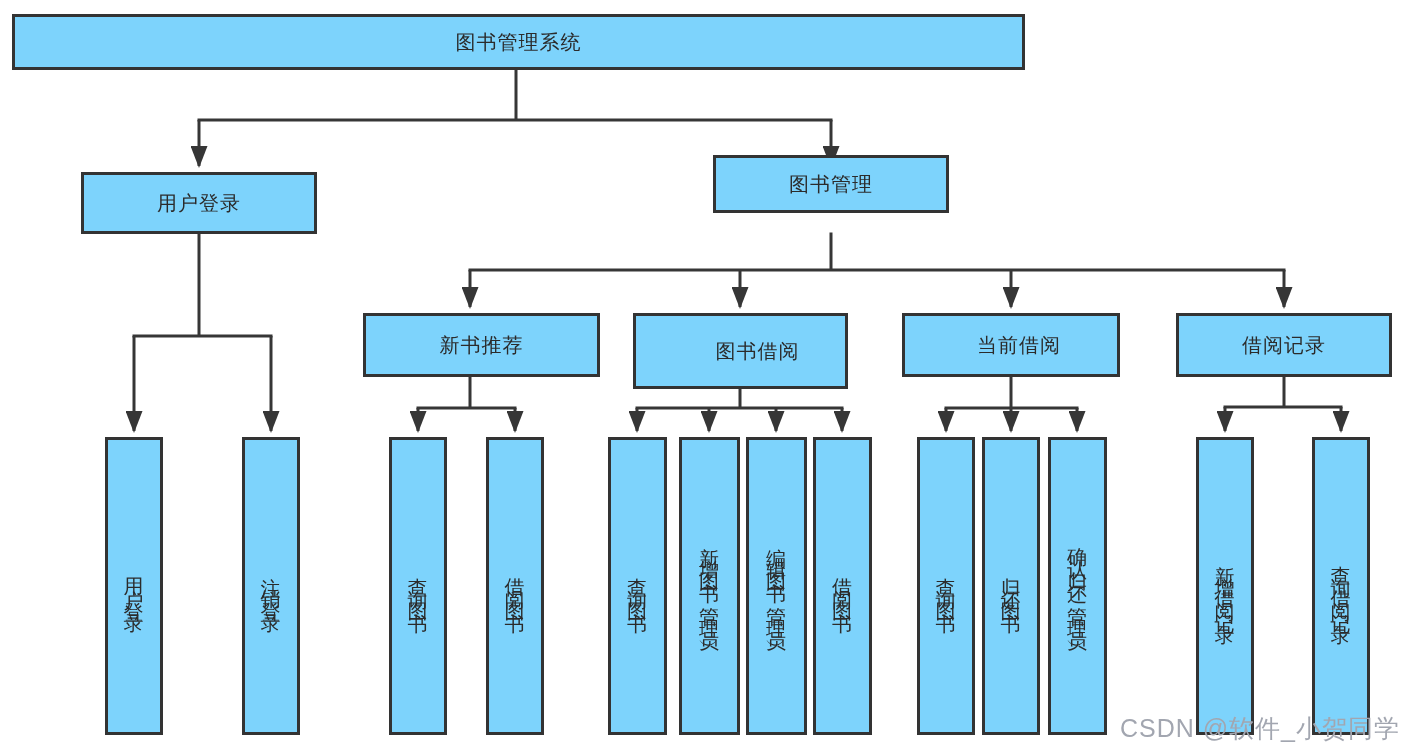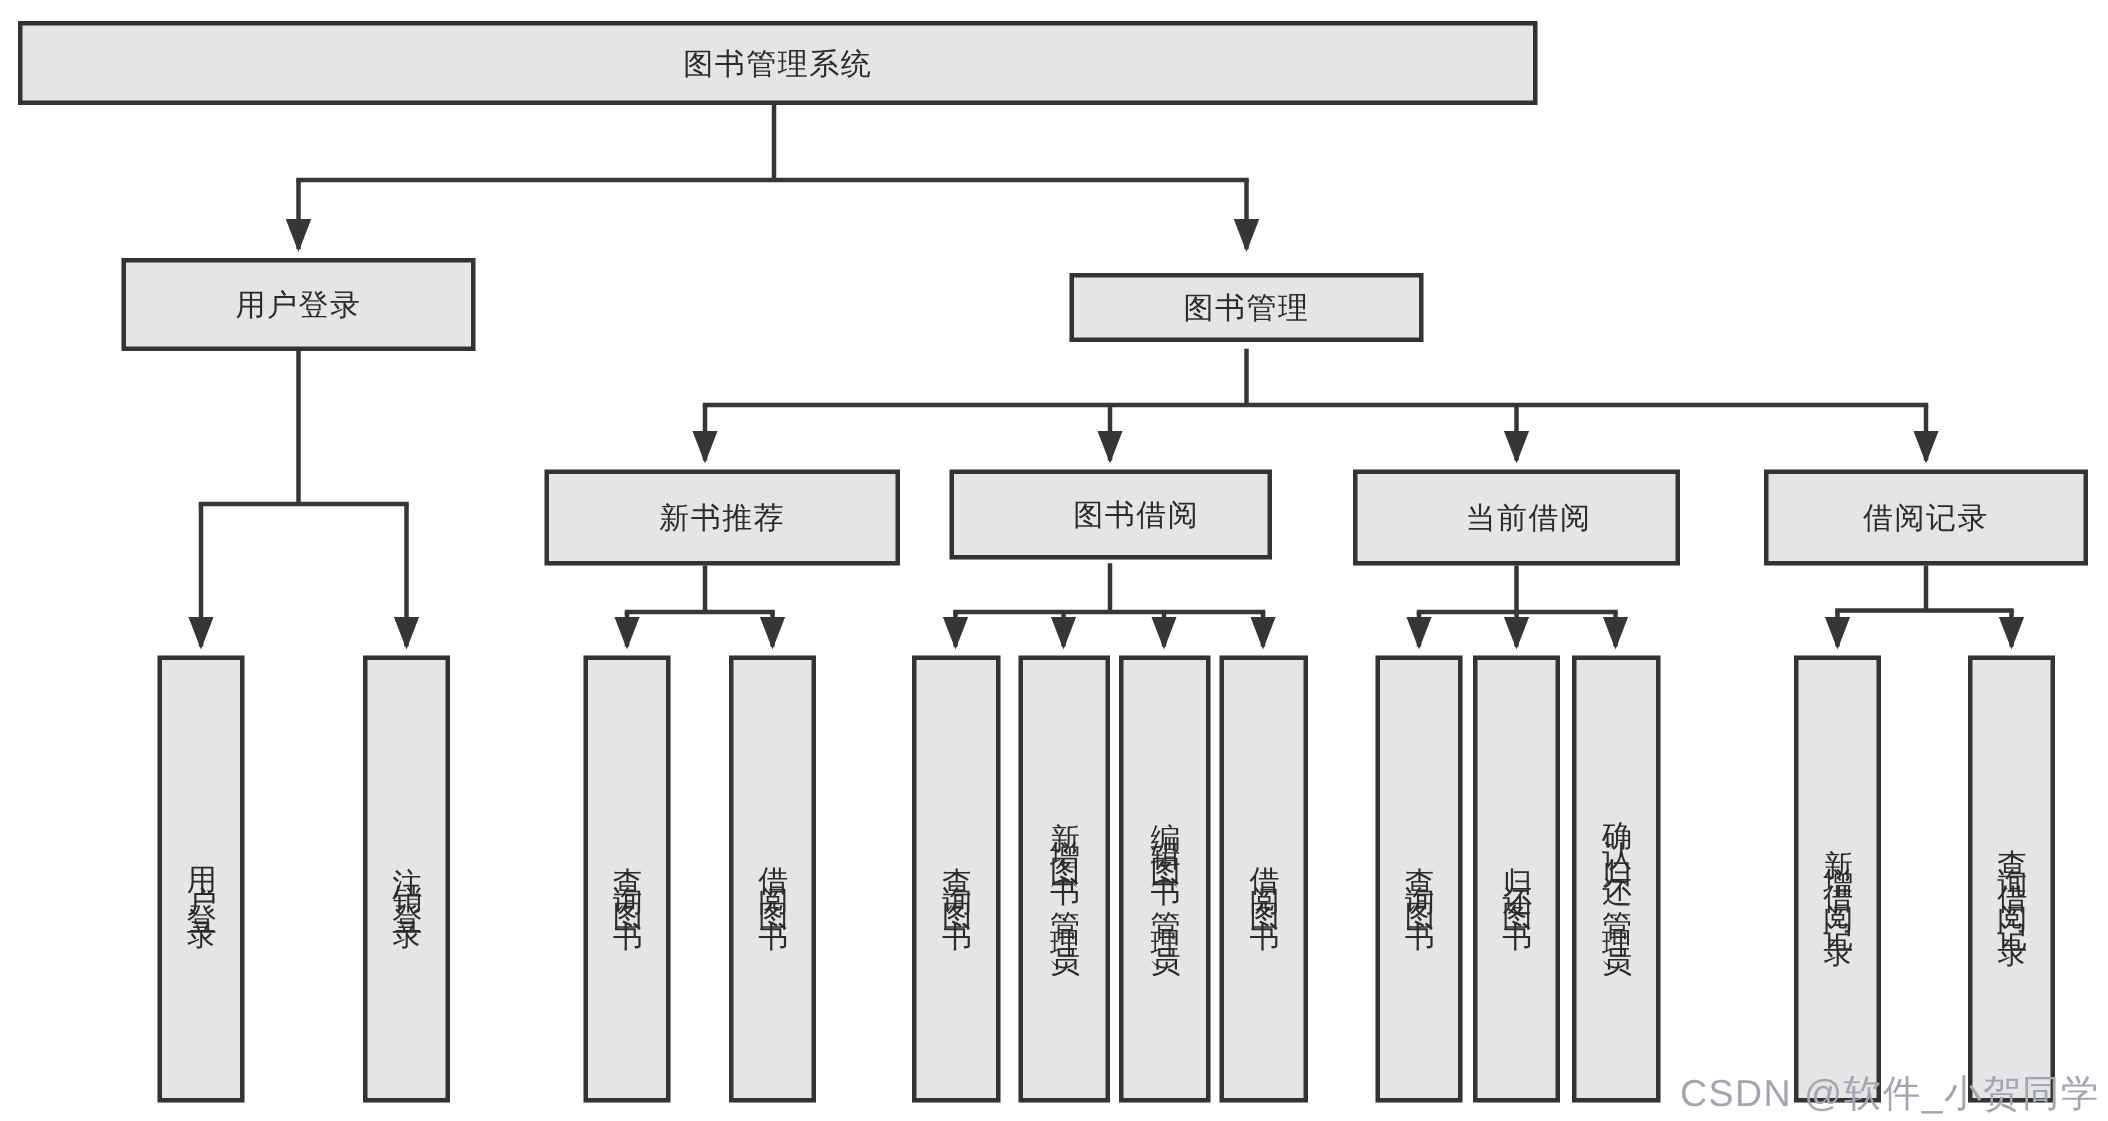--- a/index.html
+++ b/index.html
@@ -4,21 +4,21 @@
 <style>
   html,body{margin:0;padding:0;background:#ffffff;}
   .canvas{
     position:relative;width:1405px;height:747px;background:#ffffff;overflow:hidden;
     font-family:"Liberation Sans","DejaVu Sans",sans-serif;
   }
   .wires{position:absolute;left:0;top:0;width:1405px;height:747px;}
   .ln{stroke:#363636;stroke-width:3;fill:none;stroke-linecap:square;}
   .ar{stroke:#363636;stroke-width:3;fill:none;}
   .node{
-    position:absolute;box-sizing:border-box;background:#e5e5e5;border:3px solid #333333;
+    position:absolute;box-sizing:border-box;background:#7dd3fc;border:3px solid #333333;
     display:flex;align-items:center;justify-content:center;
     color:#2b2b2b;font-size:20px;letter-spacing:1px;white-space:nowrap;
   }
   .leaf{padding:0;}
   .leaf .vtext{
     writing-mode:vertical-rl;text-orientation:mixed;
     font-size:20px;line-height:1;letter-spacing:12px;color:#2b2b2b;white-space:nowrap;
   }
   .watermark{
     position:absolute;right:5px;bottom:2px;z-index:5;
@@ -67,24 +67,24 @@
     <line class="ar" x1="1077" y1="408" x2="1077" y2="431" marker-end="url(#arw)"></line>
 
     <path class="ln" d="M1284,377 V407 M1225,407 H1341"></path>
     <line class="ar" x1="1225" y1="407" x2="1225" y2="431" marker-end="url(#arw)"></line>
     <line class="ar" x1="1341" y1="407" x2="1341" y2="431" marker-end="url(#arw)"></line>
   </svg>
 
   <div class="node" style="left:12px;top:14px;width:1013px;height:56px;">图书管理系统</div>
 
   <div class="node" style="left:81px;top:172px;width:236px;height:62px;">用户登录</div>
-  <div class="node" style="left:713px;top:182px;width:236px;height:46px;">图书管理</div>
+  <div class="node" style="left:713px;top:155px;width:236px;height:58px;">图书管理</div>
 
   <div class="node" style="left:363px;top:313px;width:237px;height:64px;">新书推荐</div>
-  <div class="node" style="left:633px;top:313px;width:215px;height:60px;padding-left:34px;">图书借阅</div>
+  <div class="node" style="left:633px;top:313px;width:215px;height:76px;padding-left:34px;">图书借阅</div>
   <div class="node" style="left:902px;top:313px;width:218px;height:64px;padding-left:16px;">当前借阅</div>
   <div class="node" style="left:1176px;top:313px;width:216px;height:64px;text-align:right;">借阅记录</div>
 
   <div class="node leaf" style="left:105px;top:437px;width:58px;height:298px;">
     <span class="vtext">用户登录</span>
   </div>
   <div class="node leaf" style="left:242px;top:437px;width:58px;height:298px;">
     <span class="vtext">注销登录</span>
   </div>
 

